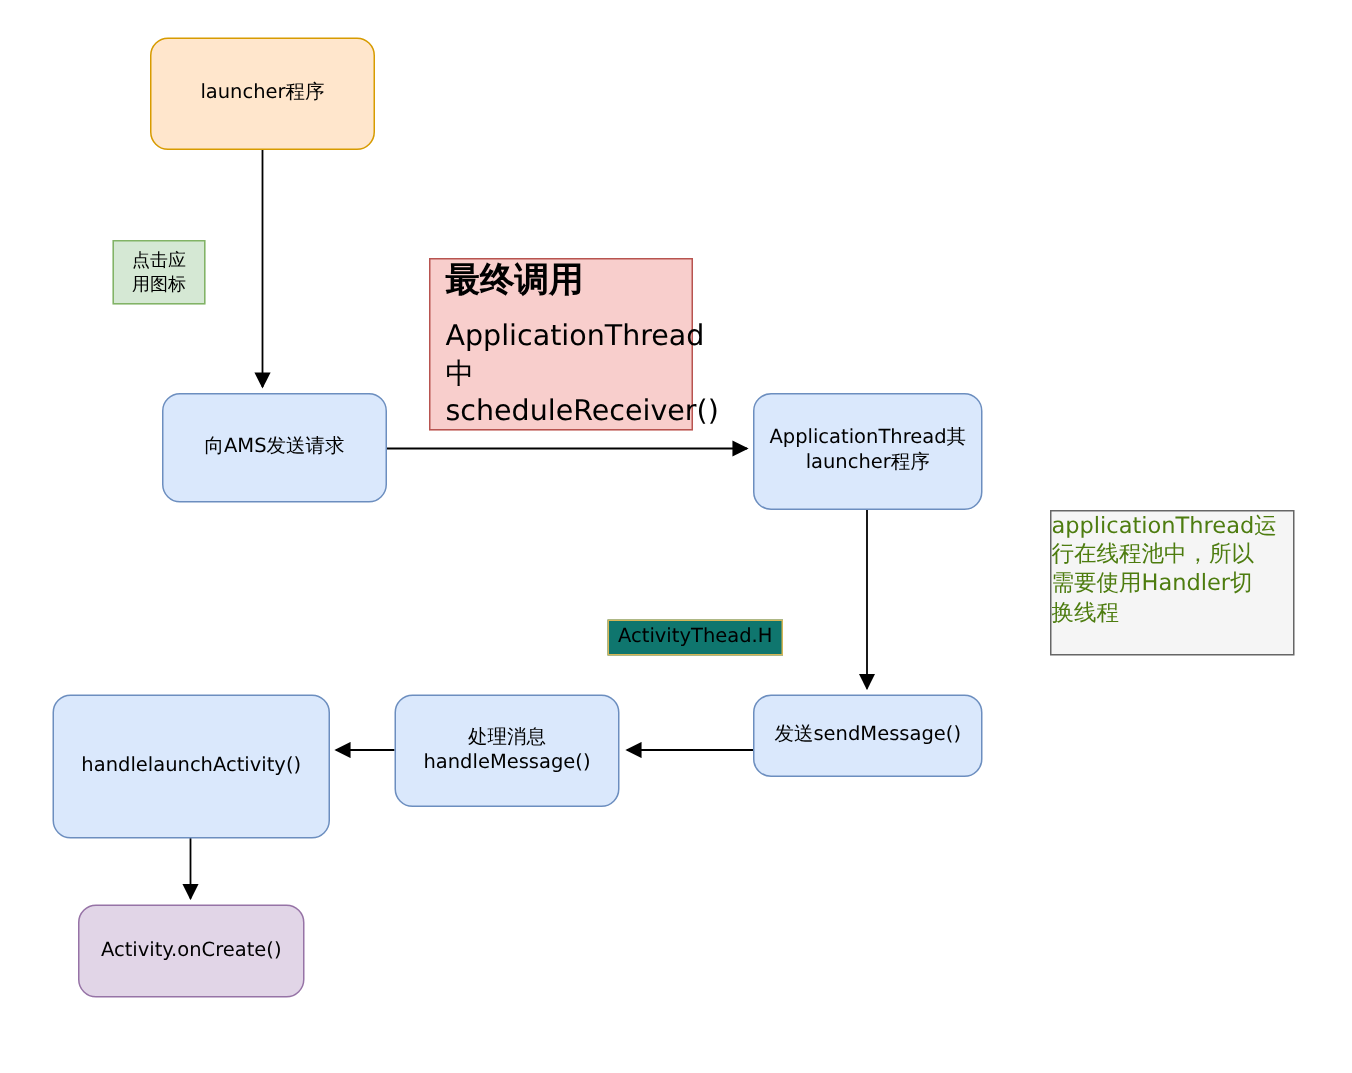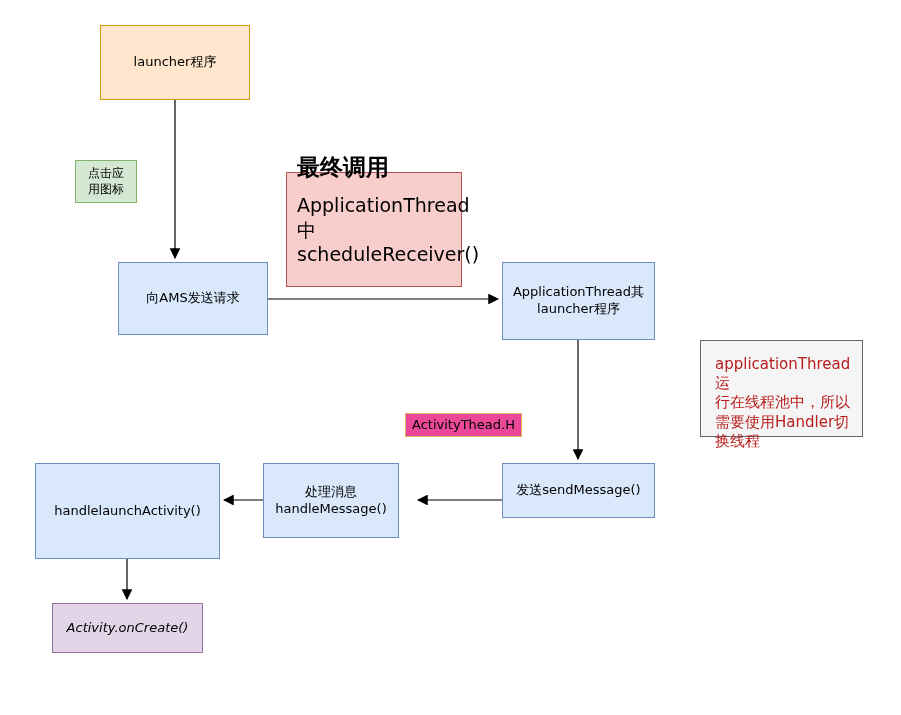--- a/index.html
+++ b/index.html
@@ -21,38 +21,38 @@
     display: flex;
     align-items: center;
     justify-content: center;
     text-align: center;
     font-size: 13px;
     color: #000000;
     white-space: pre-line;
     line-height: 1.3;
     padding: 4px;
   }
-  .rounded { border-radius: 0; }
+  .rounded { border-radius: 12px; }
   .orange { background: #ffe6cc; border: 1px solid #d79b00; }
   .blue   { background: #dae8fc; border: 1px solid #6c8ebf; }
   .green  { background: #d5e8d4; border: 1px solid #82b366; font-size: 12px; }
-  .yellow { background: #ec4899; border: 1px solid #d6b656; font-size: 13px; }
+  .yellow { background: #0f766e; border: 1px solid #d6b656; font-size: 13px; }
   .purple { background: #e1d5e7; border: 1px solid #9673a6; }
   .red {
     background: #f8cecc; border: 1px solid #b85450;
     flex-direction: column;
-    align-items: flex-start; justify-content: flex-end;
-    text-align: left; padding: 19px 10px;
+    align-items: flex-start; justify-content: center;
+    text-align: left; padding: 4px 10px;
   }
   .red .title { font-weight: bold; font-size: 23px; margin-bottom: 10px; }
   .red .body  { font-size: 19px; }
   .gray {
-    background: #f5f5f5; border: 1px solid #666666; color: #b91c1c;
+    background: #f5f5f5; border: 1px solid #666666; color: #4d7c0f;
     align-items: flex-start; justify-content: flex-start;
-    text-align: left; font-size: 15px; line-height: 1.28; padding: 14px;
+    text-align: left; font-size: 15px; line-height: 1.28; padding: 0;
   }
   #arrows {
     position: absolute; left: 0; top: 0;
     width: 901px; height: 715px;
     pointer-events: none;
   }
   #arrows line { stroke: #000000; stroke-width: 1.2; }
 </style>
 </head>
 <body>
@@ -71,40 +71,40 @@
     <line x1="502" y1="500" x2="418" y2="500" marker-end="url(#arrowhead)"></line>
     <line x1="263" y1="500" x2="224" y2="500" marker-end="url(#arrowhead)"></line>
     <line x1="127" y1="538" x2="127" y2="599" marker-end="url(#arrowhead)"></line>
   </svg>
 
   <div class="node orange rounded" style="left:100px; top:25px; width:150px; height:75px;">launcher程序</div>
 
   <div class="node green" style="left:75px; top:160px; width:62px; height:43px;">点击应
 用图标</div>
 
-  <div class="node blue rounded" style="left:118px; top:262px; width:150px; height:73px;">向AMS发送请求</div>
+  <div class="node blue rounded" style="left:108px; top:262px; width:150px; height:73px;">向AMS发送请求</div>
 
   <div class="node red" style="left:286px; top:172px; width:176px; height:115px;">
     <div class="title">最终调用</div>
     <div class="body">ApplicationThread中
 scheduleReceiver()</div>
   </div>
 
   <div class="node blue rounded" style="left:502px; top:262px; width:153px; height:78px;">ApplicationThread其
 launcher程序</div>
 
   <div class="node gray" style="left:700px; top:340px; width:163px; height:97px;">applicationThread运
 行在线程池中，所以
 需要使用Handler切
 换线程</div>
 
   <div class="node yellow" style="left:405px; top:413px; width:117px; height:24px;">ActivityThead.H</div>
 
   <div class="node blue rounded" style="left:502px; top:463px; width:153px; height:55px;">发送sendMessage()</div>
 
-  <div class="node blue rounded" style="left:263px; top:463px; width:136px; height:75px;">处理消息
+  <div class="node blue rounded" style="left:263px; top:463px; width:150px; height:75px;">处理消息
 handleMessage()</div>
 
   <div class="node blue rounded" style="left:35px; top:463px; width:185px; height:96px;">handlelaunchActivity()</div>
 
-  <div class="node purple rounded" style="left:52px; top:603px; width:151px; height:50px;font-style:italic;">Activity.onCreate()</div>
+  <div class="node purple rounded" style="left:52px; top:603px; width:151px; height:62px;">Activity.onCreate()</div>
 
 </div>
 
 </body></html>

